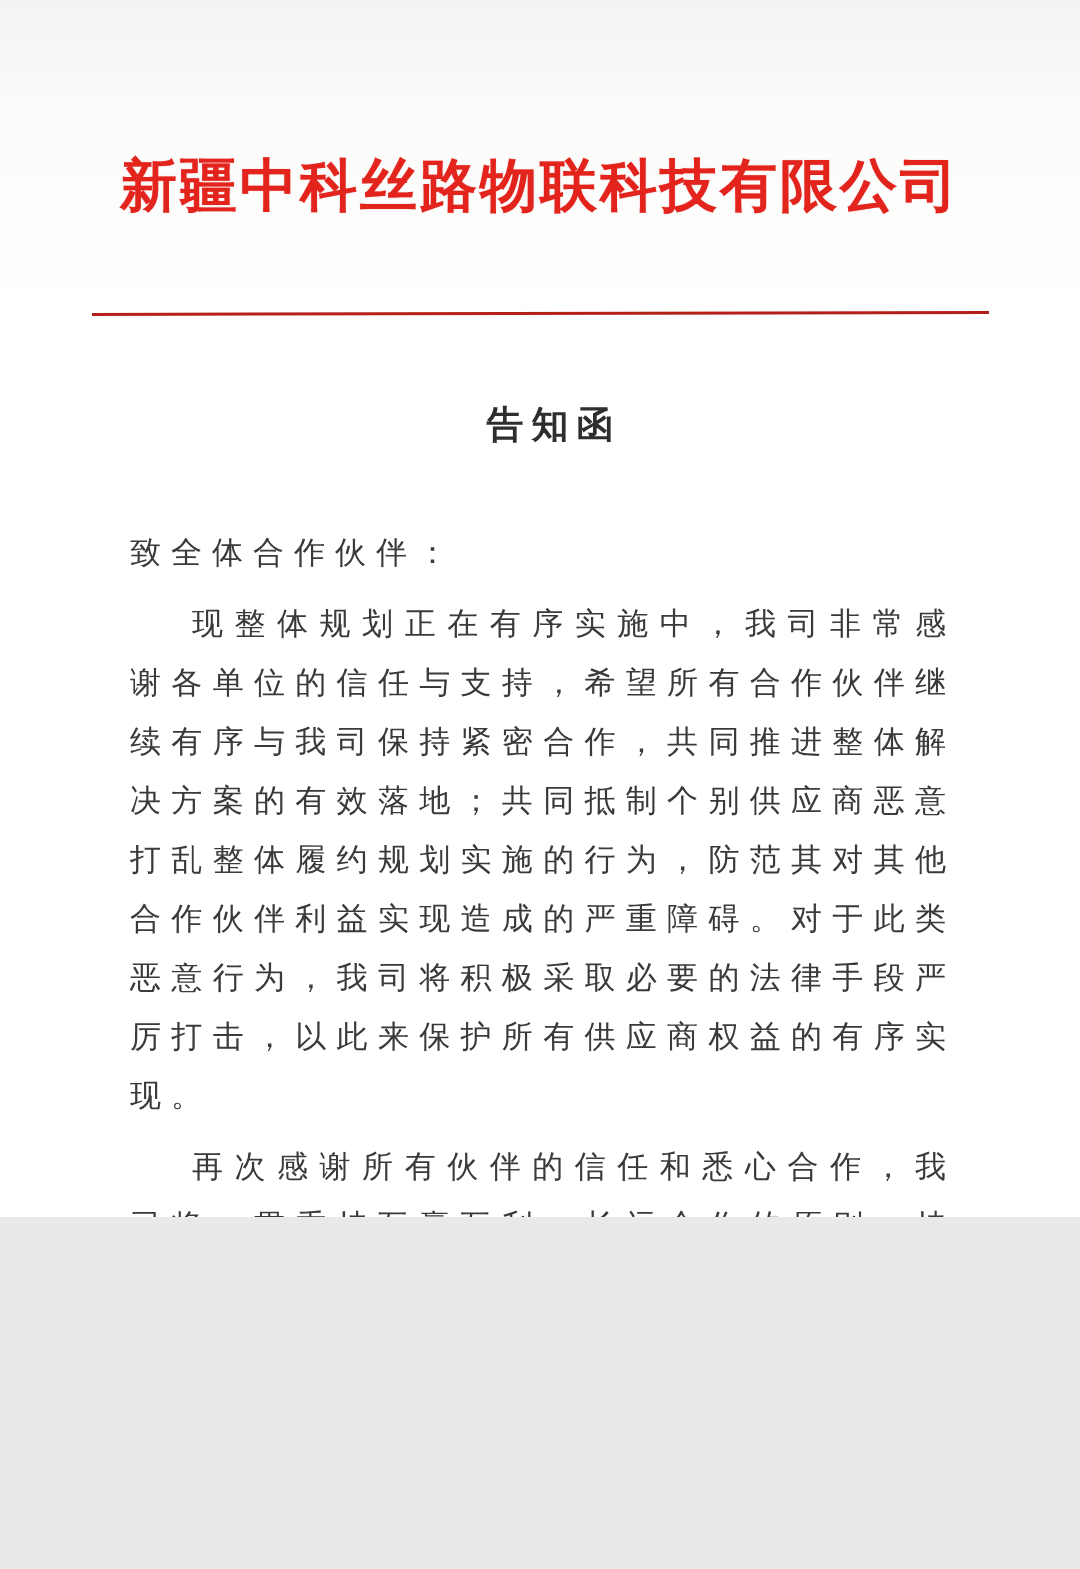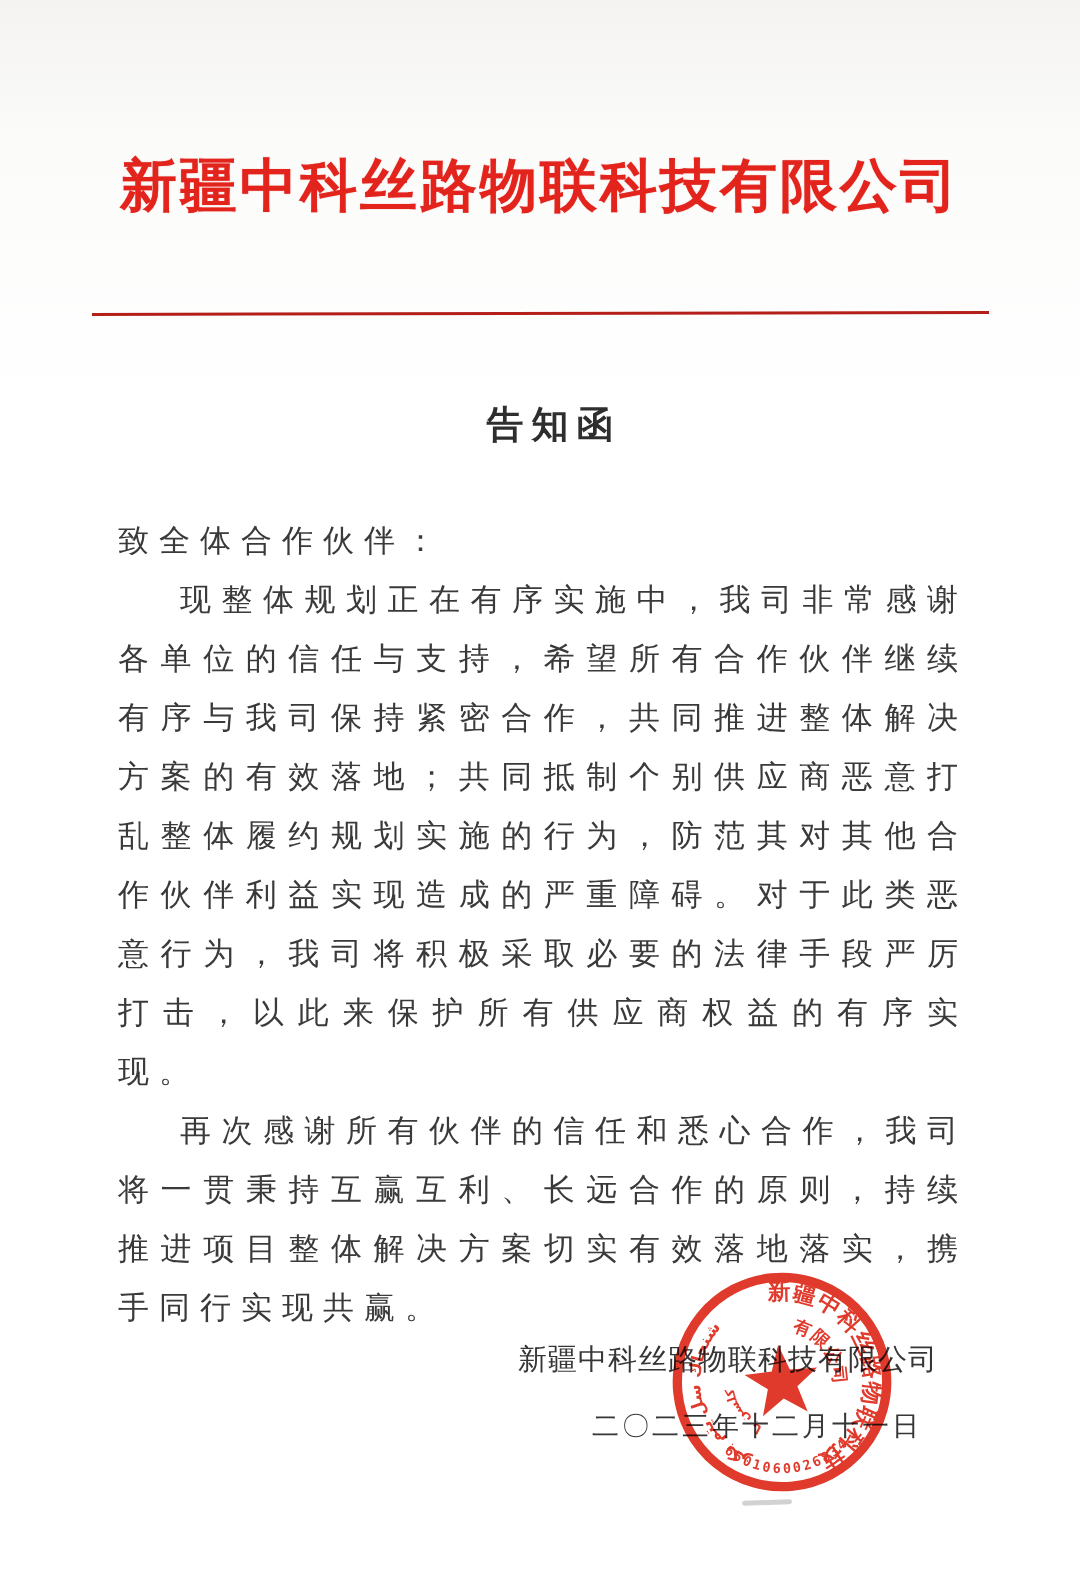--- a/index.html
+++ b/index.html
@@ -1,18 +1,18 @@
 <!DOCTYPE html>
 <html><head>
 <meta charset="utf-8">
 <style>
   html,body{margin:0;padding:0;background:#e9e9e9;}
   .page{
     position:relative;
-    width:1080px;height:1569px;
+    width:1080px;height:1217px;
     margin:0 auto;
     background:linear-gradient(180deg,#f4f3f1 0%,#fbfbfa 9%,#ffffff 26%,#ffffff 100%);
     font-family:"Liberation Serif",serif;
     color:#3b3b3b;
     overflow:hidden;
     text-decoration:underline;
   }
   .letterhead-name{
     position:absolute;top:148px;left:0;width:100%;
     margin:0;text-align:center;
@@ -31,21 +31,21 @@
     margin:14px;text-align:center;
     font-size:37px;font-weight:600;letter-spacing:8px;
     color:#2e2e2e;
   }
   .letter-body{
     position:absolute;top:511px;left:118px;width:850px;
     font-size:31px;line-height:59px;letter-spacing:10px;
     text-align:justify;
     color:#3a3a3a;
   }
-  .letter-body p{margin:0;text-indent:2em;}
+  .letter-body p{margin:12px;text-indent:2em;}
   .letter-body p.salutation{text-indent:0;}
   .sig-company{
     position:absolute;top:1340px;right:142px;
     font-size:29px;letter-spacing:1px;color:#363636;white-space:nowrap;
   }
   .sig-date{
     position:absolute;top:1408px;right:158px;
     font-size:27px;letter-spacing:3px;color:#363636;white-space:nowrap;
   }
   .stamp{

